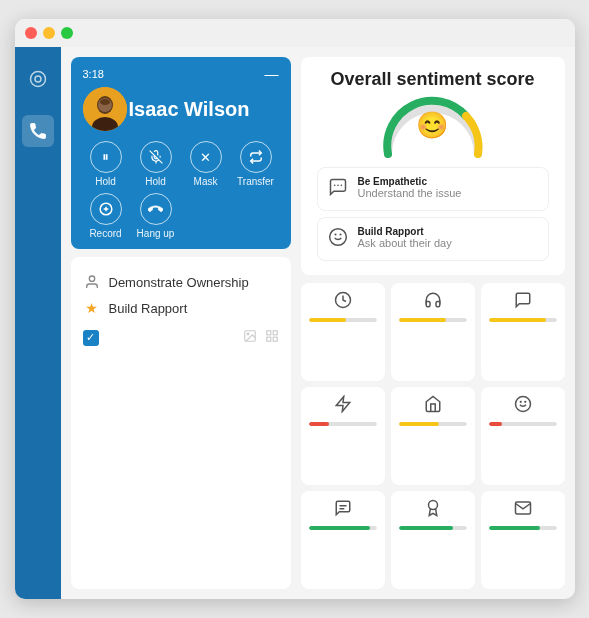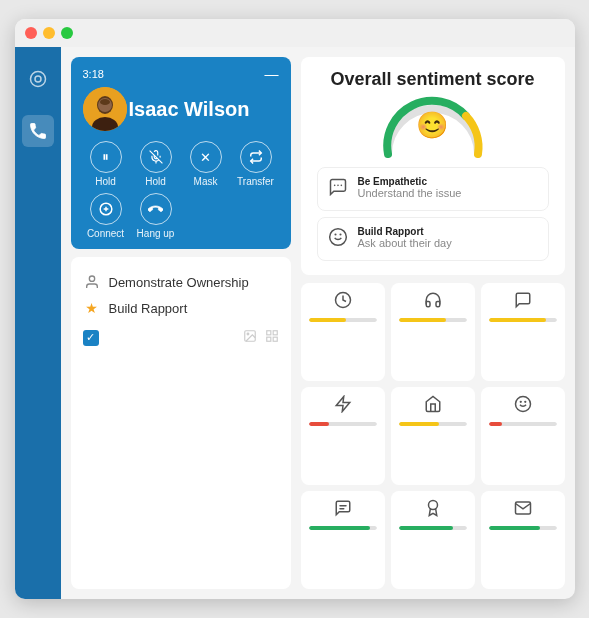--- a/index.html
+++ b/index.html
@@ -383,21 +383,21 @@
               <span class="btn-label">Transfer</span>
             </div>
             <div class="action-btn">
               <div class="icon-circle">
                 <svg width="14" height="14" viewBox="0 0 24 24" fill="none" stroke="white" stroke-width="2.5">
                   <circle cx="12" cy="12" r="10"></circle>
                   <line x1="12" y1="8" x2="12" y2="16"></line>
                   <line x1="8" y1="12" x2="16" y2="12"></line>
                 </svg>
               </div>
-              <span class="btn-label">Connect</span>
+              <span class="btn-label">Record</span>
             </div>
             <div class="action-btn">
               <div class="icon-circle">
                 <svg width="15" height="15" viewBox="0 0 24 24" fill="white" stroke="white" stroke-width="1">
                   <path d="M6.6 10.8c1.4 2.8 3.8 5.1 6.6 6.6l2.2-2.2c.3-.3.7-.4 1-.2 1.1.4 2.3.6 3.6.6.6 0 1 .4 1 1V20c0 .6-.4 1-1 1-9.4 0-17-7.6-17-17 0-.6.4-1 1-1h3.5c.6 0 1 .4 1 1 0 1.3.2 2.5.6 3.6.1.3 0 .7-.2 1L6.6 10.8z" transform="rotate(135 12 12)"></path>
                 </svg>
               </div>
               <span class="btn-label">Hang up</span>
             </div>
           </div>

